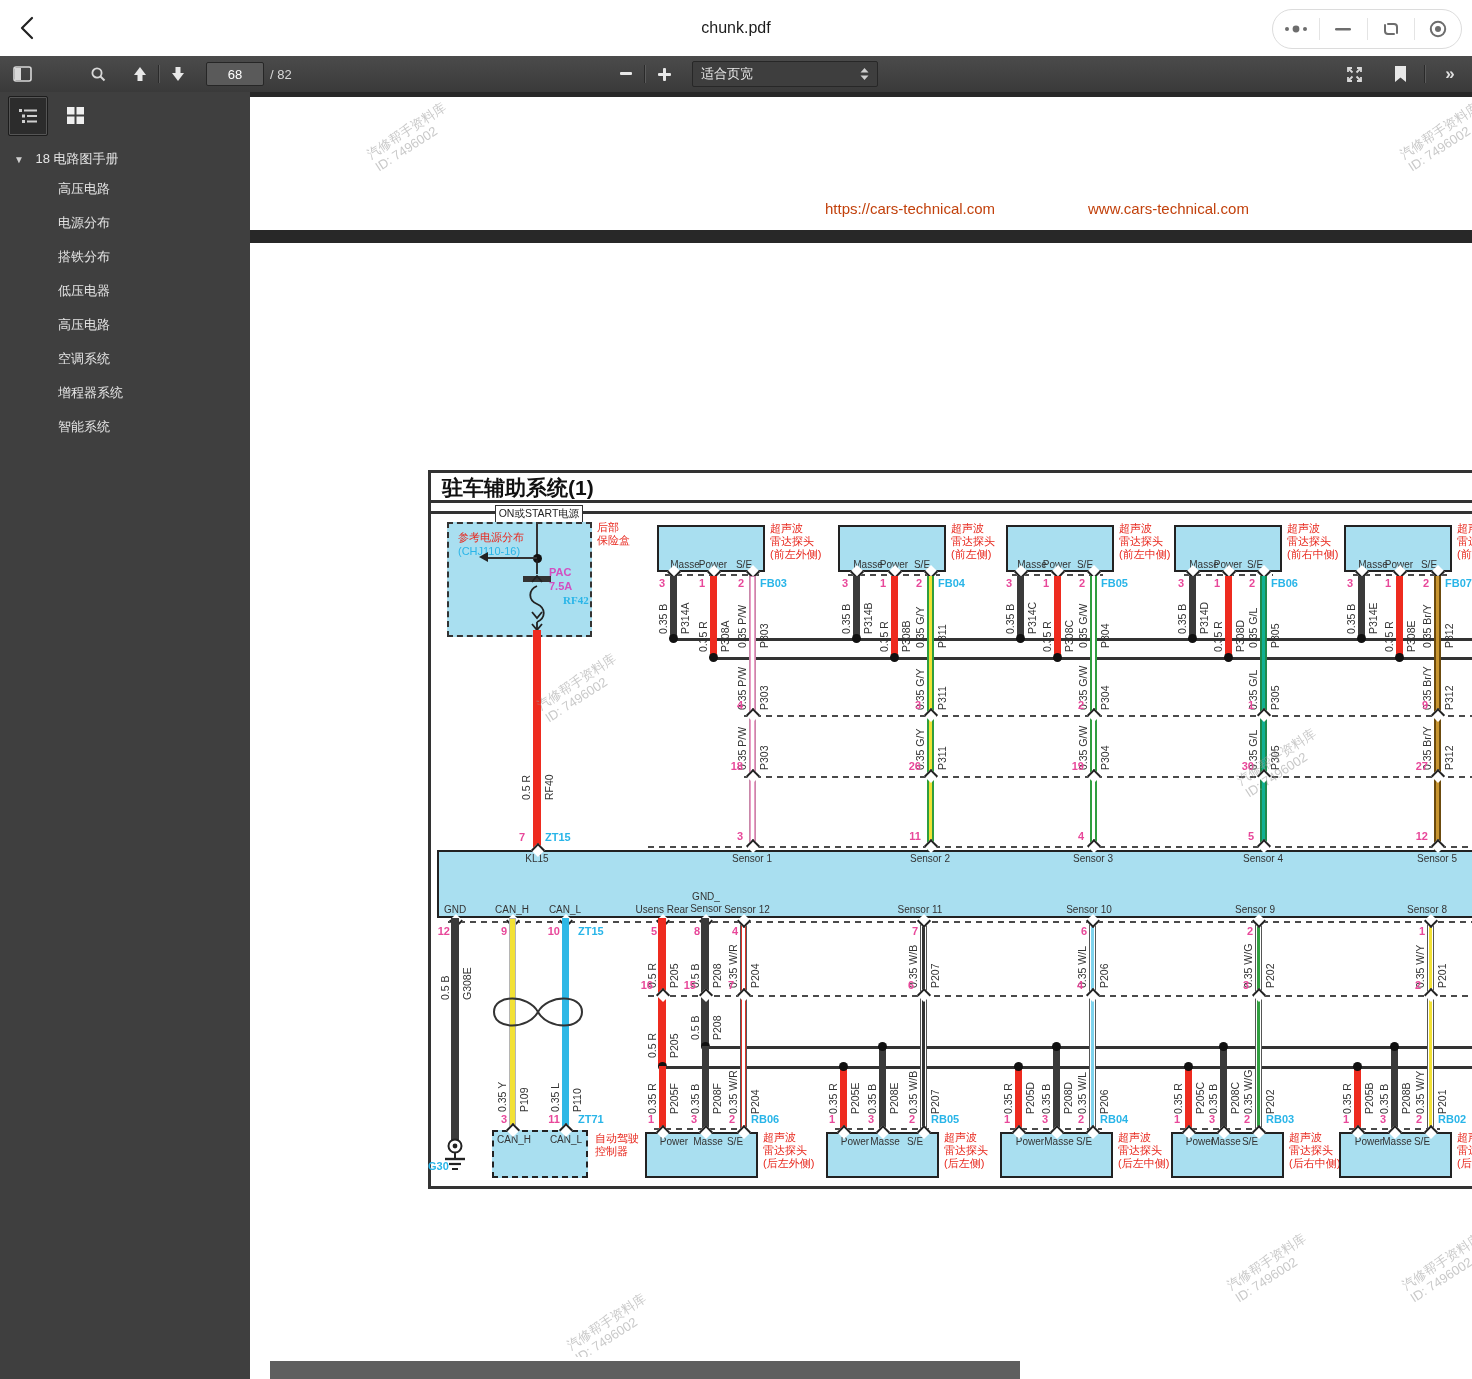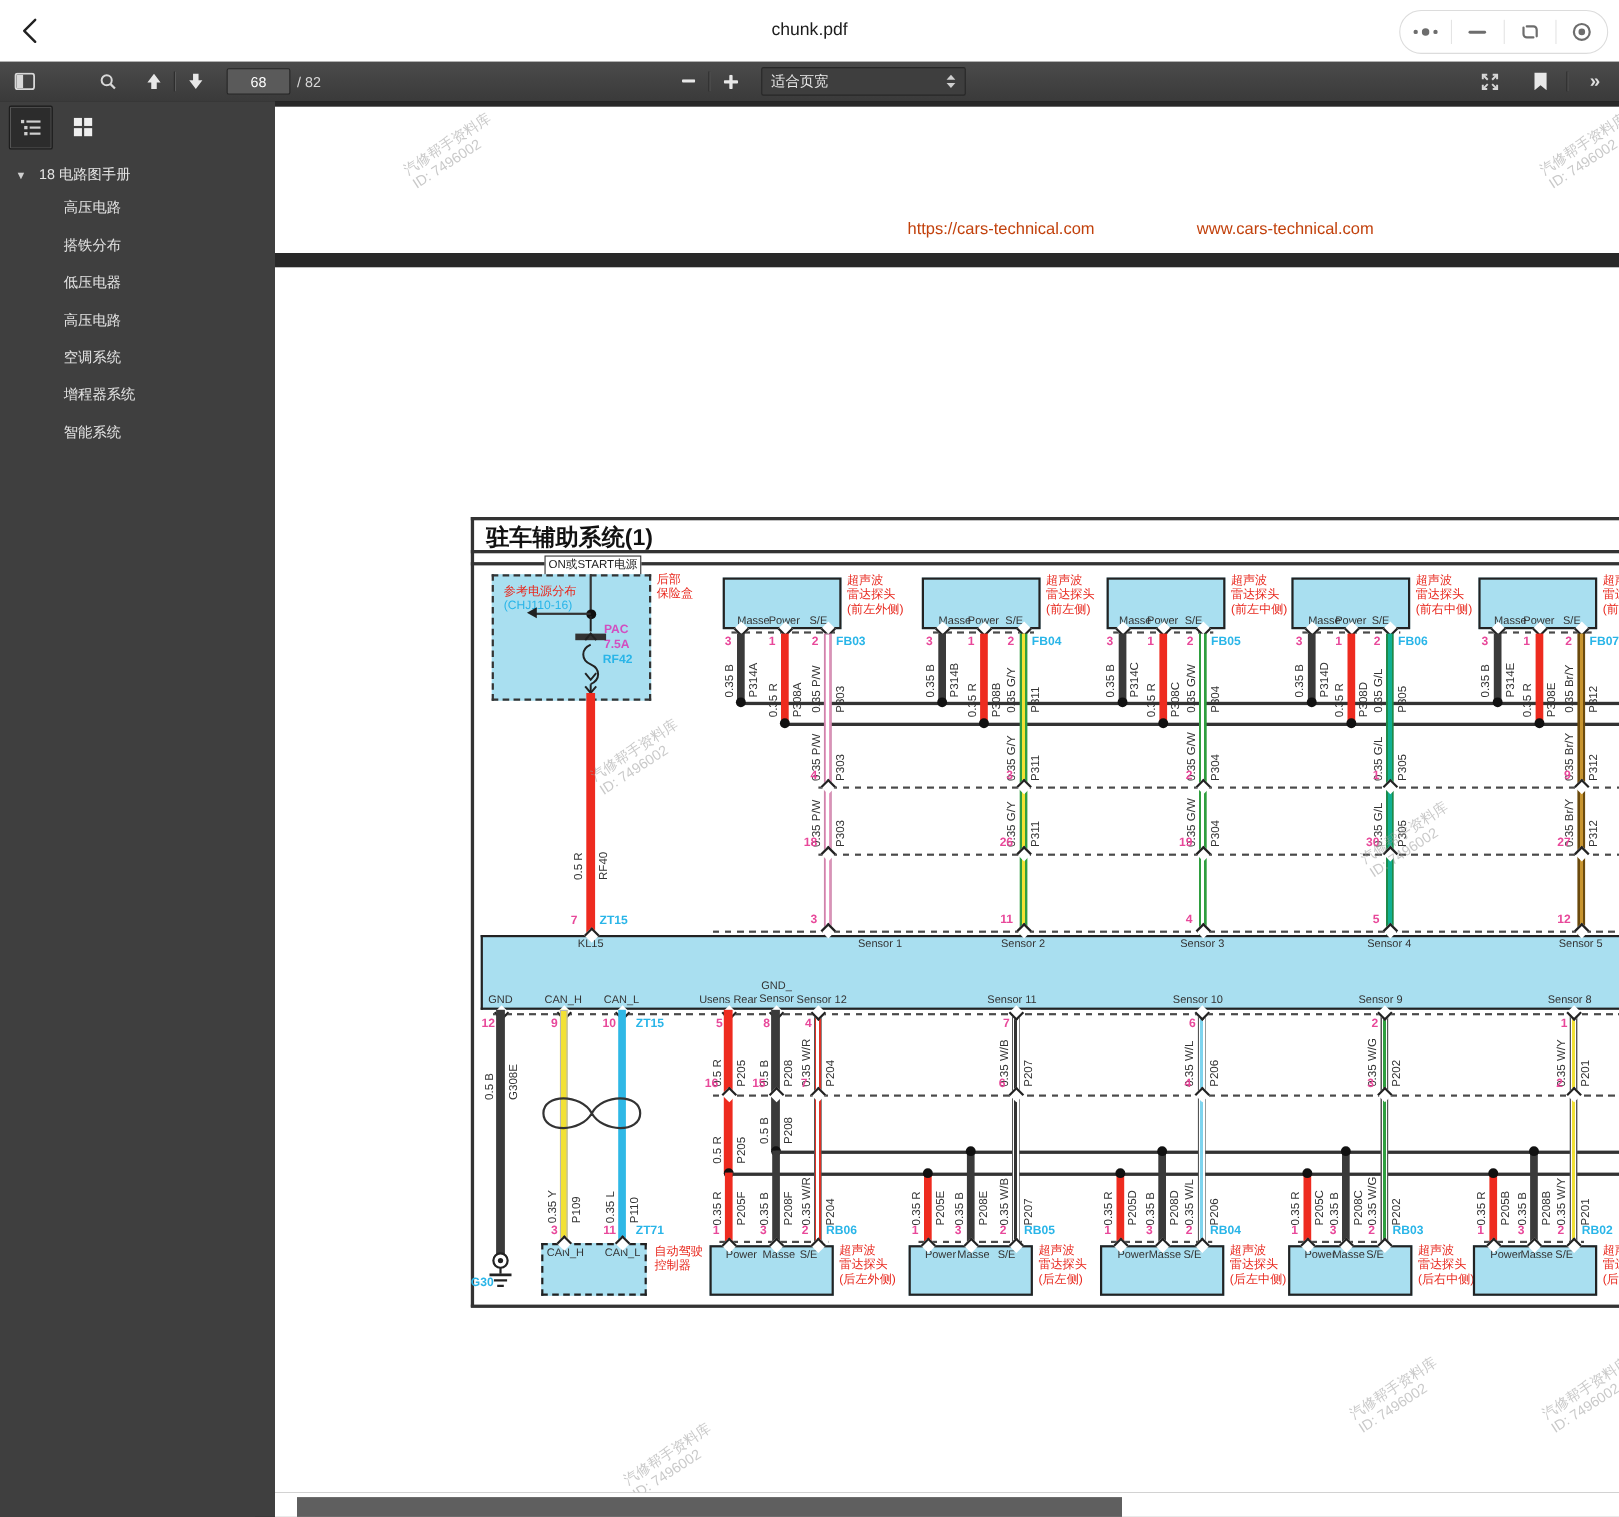--- a/index.html
+++ b/index.html
@@ -210,20 +210,21 @@
           </svg>
       </div>
     </div>
     <div id="outline">
       <div class="toc-root">
         <span class="toc-caret">▼</span>
         <span>18 电路图手册</span>
       </div>
       <div id="toclist">
           <div class="toc-item">高压电路</div>
+          <div class="toc-item">电源分布</div>
           <div class="toc-item">搭铁分布</div>
           <div class="toc-item">低压电器</div>
           <div class="toc-item">高压电路</div>
           <div class="toc-item">空调系统</div>
           <div class="toc-item">增程器系统</div>
           <div class="toc-item">智能系统</div>
         </div>
     </div>
   </div>
 
@@ -248,21 +249,21 @@
         <div class="hl" style="left: 178px; top: 943px; width: 1044px; height: 2.5px;"></div>
         <div class="abs" style="left: 192px; top: 231px; font-size: 21px; font-weight: bold; color: rgb(17, 17, 17);">驻车辅助系统(1)</div>
         <div class="abs" style="left: 245px; top: 262px; width: 86px; height: 17px; border: 1.5px solid rgb(51, 51, 51); background: rgb(255, 255, 255); font-size: 10.5px; color: rgb(34, 34, 34); text-align: center; line-height: 15px;">ON或START电源</div>
         <div class="bx dash-border" style="left: 197px; top: 279px; width: 145px; height: 115px; border-style: dashed;"></div>
         <div class="abs" style="left: 208px; top: 287px; font-size: 11px; color: rgb(232, 40, 30);">参考电源分布</div>
         <div class="abs" style="left: 208px; top: 302px; font-size: 11px; color: rgb(41, 181, 232);">(CHJ110-16)</div>
         <div class="rd" style="left: 347px; top: 278px;">后部</div>
         <div class="rd" style="left: 347px; top: 291px;">保险盒</div>
         <div class="abs" style="left: 299px; top: 323px; font-size: 11px; color: rgb(210, 79, 192); font-weight: bold;">PAC</div>
         <div class="abs" style="left: 299px; top: 337px; font-size: 11px; color: rgb(210, 79, 192); font-weight: bold;">7.5A</div>
-        <div class="abs" style="left: 298px; top: 351px; font-size: 11px; color: rgb(41, 181, 232); font-weight: bold;">RF42</div>
+        <div class="abs" style="left: 313px; top: 351px; font-size: 11px; color: rgb(41, 181, 232); font-weight: bold; font-family: Liberation Serif, serif;">RF42</div>
         <div class="hl" style="left: 286px; top: 279px; width: 1.8px; height: 36px;"></div>
         <div class="dot" style="left: 282.5px; top: 310.5px; width: 9px; height: 9px;"></div>
         <div class="hl" style="left: 237px; top: 314px; width: 50px; height: 1.8px;"></div>
         <div class="abs" style="left: 229px; top: 309px; width: 0px; height: 0px; border-right: 9px solid rgb(34, 34, 34); border-top: 5px solid transparent; border-bottom: 5px solid transparent;"></div>
         <div class="hl" style="left: 273px; top: 333px; width: 28px; height: 6px;"></div>
         <div class="abs" style="left: 274px; top: 317px;"><svg width="26" height="72" viewBox="0 0 26 72">
             <path d="M13 0 L13 14 M13 26 C 4 30, 4 40, 13 44 C 22 48, 22 58, 13 62 M13 62 L13 70" fill="none" stroke="#222" stroke-width="1.8"></path>
             <path d="M8 22 L13 16 L18 22 M8 52 L13 58 L18 52 M8 64 L13 70 L18 64" fill="none" stroke="#222" stroke-width="1.8"></path>
           </svg></div>
         <div class="vw wR" style="left: 283px; top: 387px; width: 8px; height: 220px;"></div>
@@ -272,21 +273,21 @@
         <div class="cy" style="left: 295px; top: 588px; width: 60px; height: 13px;">ZT15</div>
         <div class="hl" style="left: 423px; top: 395px; width: 799px; height: 2.5px;"></div>
         <div class="hl" style="left: 463px; top: 414px; width: 759px; height: 2.5px;"></div>
         <div class="dl" style="left: 494px; top: 472px; width: 728px; height: 2px;"></div>
         <div class="dl" style="left: 494px; top: 533px; width: 728px; height: 2px;"></div>
         <div class="dl" style="left: 398px; top: 603px; width: 824px; height: 2px;"></div>
         <div class="dl" style="left: 198px; top: 678px; width: 1024px; height: 2px;"></div>
         <div class="dl" style="left: 398px; top: 752px; width: 824px; height: 2px;"></div>
         <div class="bx" style="left: 187px; top: 607px; width: 1035px; height: 68px; border-right: none;"></div>
         <div class="bxlab" style="left: 287px; top: 610px;">KL15</div>
-        <div class="bxlab" style="left: 502px; top: 610px; margin-left: 48px;">Sensor 1</div>
+        <div class="bxlab" style="left: 502px; top: 610px;">Sensor 1</div>
         <div class="bxlab" style="left: 680px; top: 610px;">Sensor 2</div>
         <div class="bxlab" style="left: 843px; top: 610px;">Sensor 3</div>
         <div class="bxlab" style="left: 1013px; top: 610px;">Sensor 4</div>
         <div class="bxlab" style="left: 1187px; top: 610px;">Sensor 5</div>
         <div class="bxlab" style="left: 205px; top: 661px;">GND</div>
         <div class="bxlab" style="left: 262px; top: 661px;">CAN_H</div>
         <div class="bxlab" style="left: 315px; top: 661px;">CAN_L</div>
         <div class="bxlab" style="left: 412px; top: 661px;">Usens Rear</div>
         <div class="bxlab" style="left: 456px; top: 648px;">GND_</div>
         <div class="bxlab" style="left: 456px; top: 660px;">Sensor</div>

